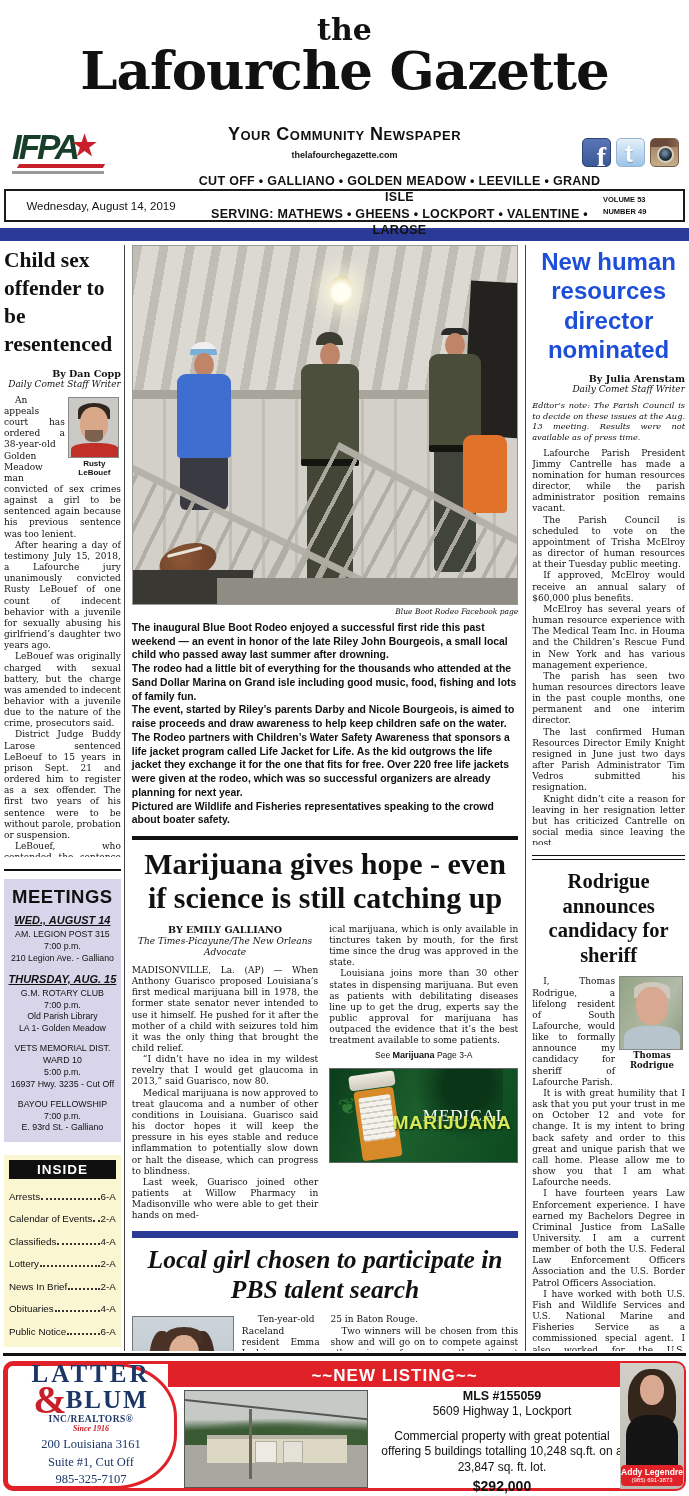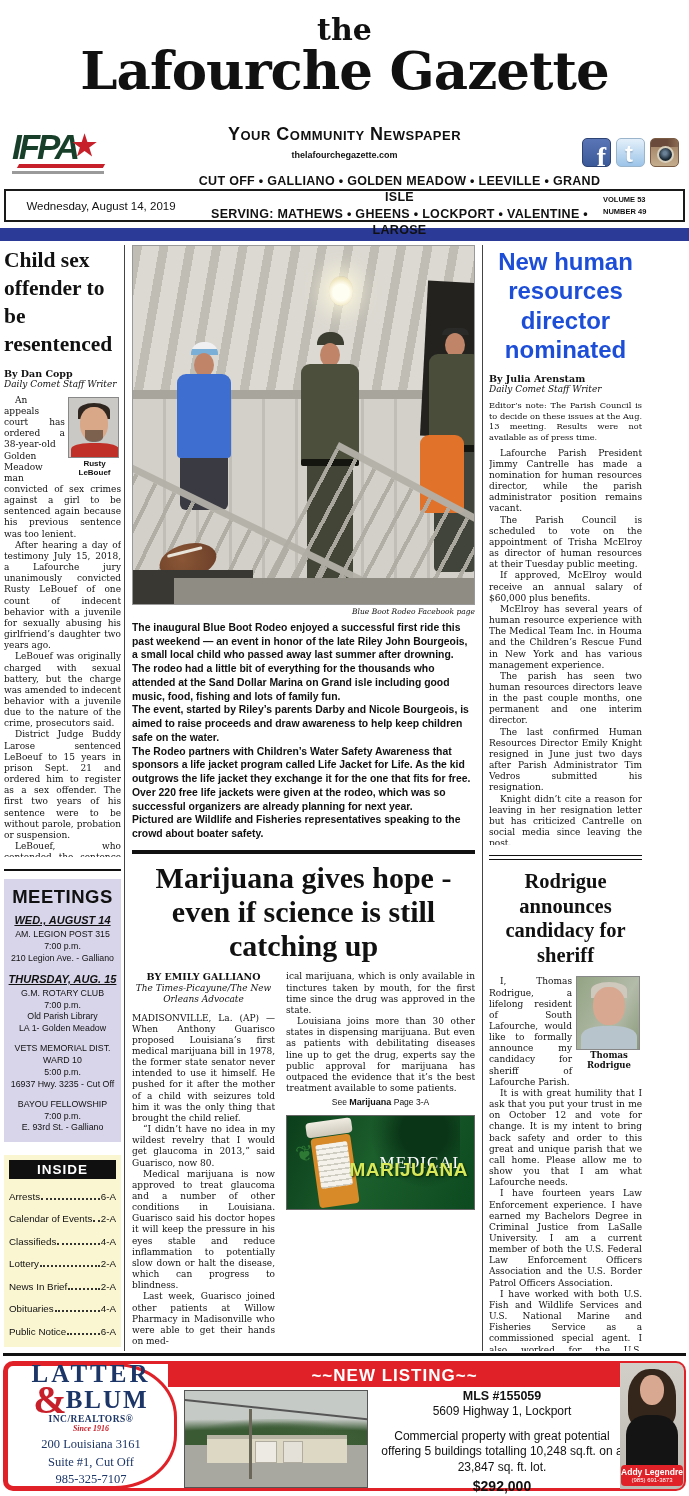--- a/index.html
+++ b/index.html
@@ -38,32 +38,32 @@
   .datebar{margin:3px 4px 0; border:2px solid #1a1a1a; display:flex; align-items:center; height:33px; background:#fff;}
   .db-date{width:190px; text-align:center; font-size:11.5px;}
   .db-serving{flex:1; text-align:center; font-weight:bold; font-size:12.5px; line-height:1.3; letter-spacing:0.3px;}
   .db-vol{width:80px; font-size:7.5px; font-weight:bold; line-height:1.5;}
   .bluebar{height:13px; background:var(--blue); margin-top:6px;}
 
   
   .content{display:flex; height:1110px; padding:4px 3px 0; overflow:hidden;}
   .vr{width:1px; background:#444; margin:0 1px;}
   .col-left{width:120px; padding:0 2px 0 1px; overflow:hidden;}
-  .col-mid{width:355px; padding:0 6px; overflow:hidden;}
+  .col-mid{width:399px; padding:0 6px; overflow:hidden;}
   .col-right{width:159px; padding:0 1px 0 5px; overflow:hidden;}
 
   .serif{font-family:"DejaVu Serif",serif;}
   .bodytext{font-family:"DejaVu Serif",serif; font-size:9px; line-height:1.24; text-align:justify;}
   .bodytext p{text-indent:11px;}
   .jump{text-align:center; font-size:8.5px; margin-top:3px; font-family:"Liberation Sans",sans-serif;}
   .jump b{font-size:9px;}
 
   
   .lb-headline{font-family:"Liberation Serif",serif; font-weight:bold; font-size:21.5px; line-height:1.3; padding-top:2px;}
-  .byl{text-align:left; margin:9px 0 6px; font-family:"DejaVu Serif",serif;}
+  .byl{text-align:right; margin:9px 0 6px; font-family:"DejaVu Serif",serif;}
   .byl-name{font-weight:bold; font-size:9.5px; display:block;}
   .byl-org{font-style:italic; font-size:9px; display:block;}
   .lb-article{height:612px; overflow:hidden;}
   .mug-wrap{float:right; width:53px; margin:2px 0 2px 3px; text-align:center;}
   .mug{width:51px; height:61px; border:1px solid #888; position:relative; overflow:hidden; background:#cbc9c6;}
   .mug-head{position:absolute; left:11px; top:9px; width:28px; height:34px; border-radius:46%; background:#d8a888;}
   .mug-hair{position:absolute; left:9px; top:5px; width:32px; height:16px; border-radius:50% 50% 0 0; background:#2f2620;}
   .mug-beard{position:absolute; left:16px; top:32px; width:18px; height:12px; border-radius:0 0 40% 40%; background:#4a3a30; opacity:0.65;}
   .mug-shirt{position:absolute; left:2px; bottom:-2px; width:48px; height:16px; border-radius:40% 40% 0 0; background:#c03028;}
   .mug-cap{font-family:"Liberation Sans",sans-serif; font-weight:bold; font-size:8px; line-height:1.15; white-space:pre-line; margin-top:1px;}
@@ -124,21 +124,21 @@
   .emma-wrap{float:left; width:104px; margin:2px 6px 2px 0; text-align:center;}
   .emma{width:102px; height:93px; border:1px solid #777; position:relative; overflow:hidden; background:linear-gradient(#ccd4da,#bcc4cc);}
   .emma-hairL{position:absolute; left:16px; top:14px; width:26px; height:70px; border-radius:45% 45% 40% 40%; background:#4a3326;}
   .emma-hairR{position:absolute; right:18px; top:14px; width:26px; height:70px; border-radius:45% 45% 40% 40%; background:#432d22;}
   .emma-face{position:absolute; left:36px; top:18px; width:30px; height:38px; border-radius:48%; background:#dcae92;}
   .emma-bangs{position:absolute; left:33px; top:10px; width:36px; height:16px; border-radius:50% 50% 0 0; background:#4a3326;}
 
   
   .hr-headline{font-weight:bold; font-size:24px; line-height:1.22; text-align:center; color:#1d4ed8; padding-top:2px;}
   .hr-article{height:600px; overflow:hidden;}
-  .ed-note{font-family:"DejaVu Serif",serif; font-size:8.2px; line-height:1.3; text-align:justify; margin:4px 0 5px;}
+  .ed-note{font-family:"DejaVu Serif",serif; font-style:italic; font-size:8.2px; line-height:1.3; text-align:justify; margin:4px 0 5px;}
   .double-rule{border-top:1.5px solid #111; border-bottom:1.5px solid #111; height:5px; margin:10px 0 9px;}
   .rod-headline{font-family:"Liberation Serif",serif; font-weight:bold; font-size:20.5px; line-height:1.2; text-align:center; margin-bottom:9px;}
   .rod-wrap{float:right; width:66px; margin:0 0 2px 4px; text-align:center;}
   .rod-photo{width:64px; height:74px; border:1px solid #888; position:relative; overflow:hidden; background:linear-gradient(120deg,#93a383,#b3bba9 60%,#8a9a7a);}
   .rod-head{position:absolute; left:16px; top:10px; width:32px; height:38px; border-radius:46%; background:#d8a890;}
   .rod-hair{position:absolute; left:14px; top:5px; width:36px; height:16px; border-radius:50% 50% 0 0; background:#cfc8bd;}
   .rod-shirt{position:absolute; left:4px; bottom:-3px; width:56px; height:26px; border-radius:40% 40% 0 0; background:#b8c4cc;}
   .rod-cap{font-weight:bold; font-size:8.5px; line-height:1.15; white-space:pre-line; margin-top:1px;}
 
   .bottom-rule{height:3px; background:#111; margin:2px 3px 0;}

